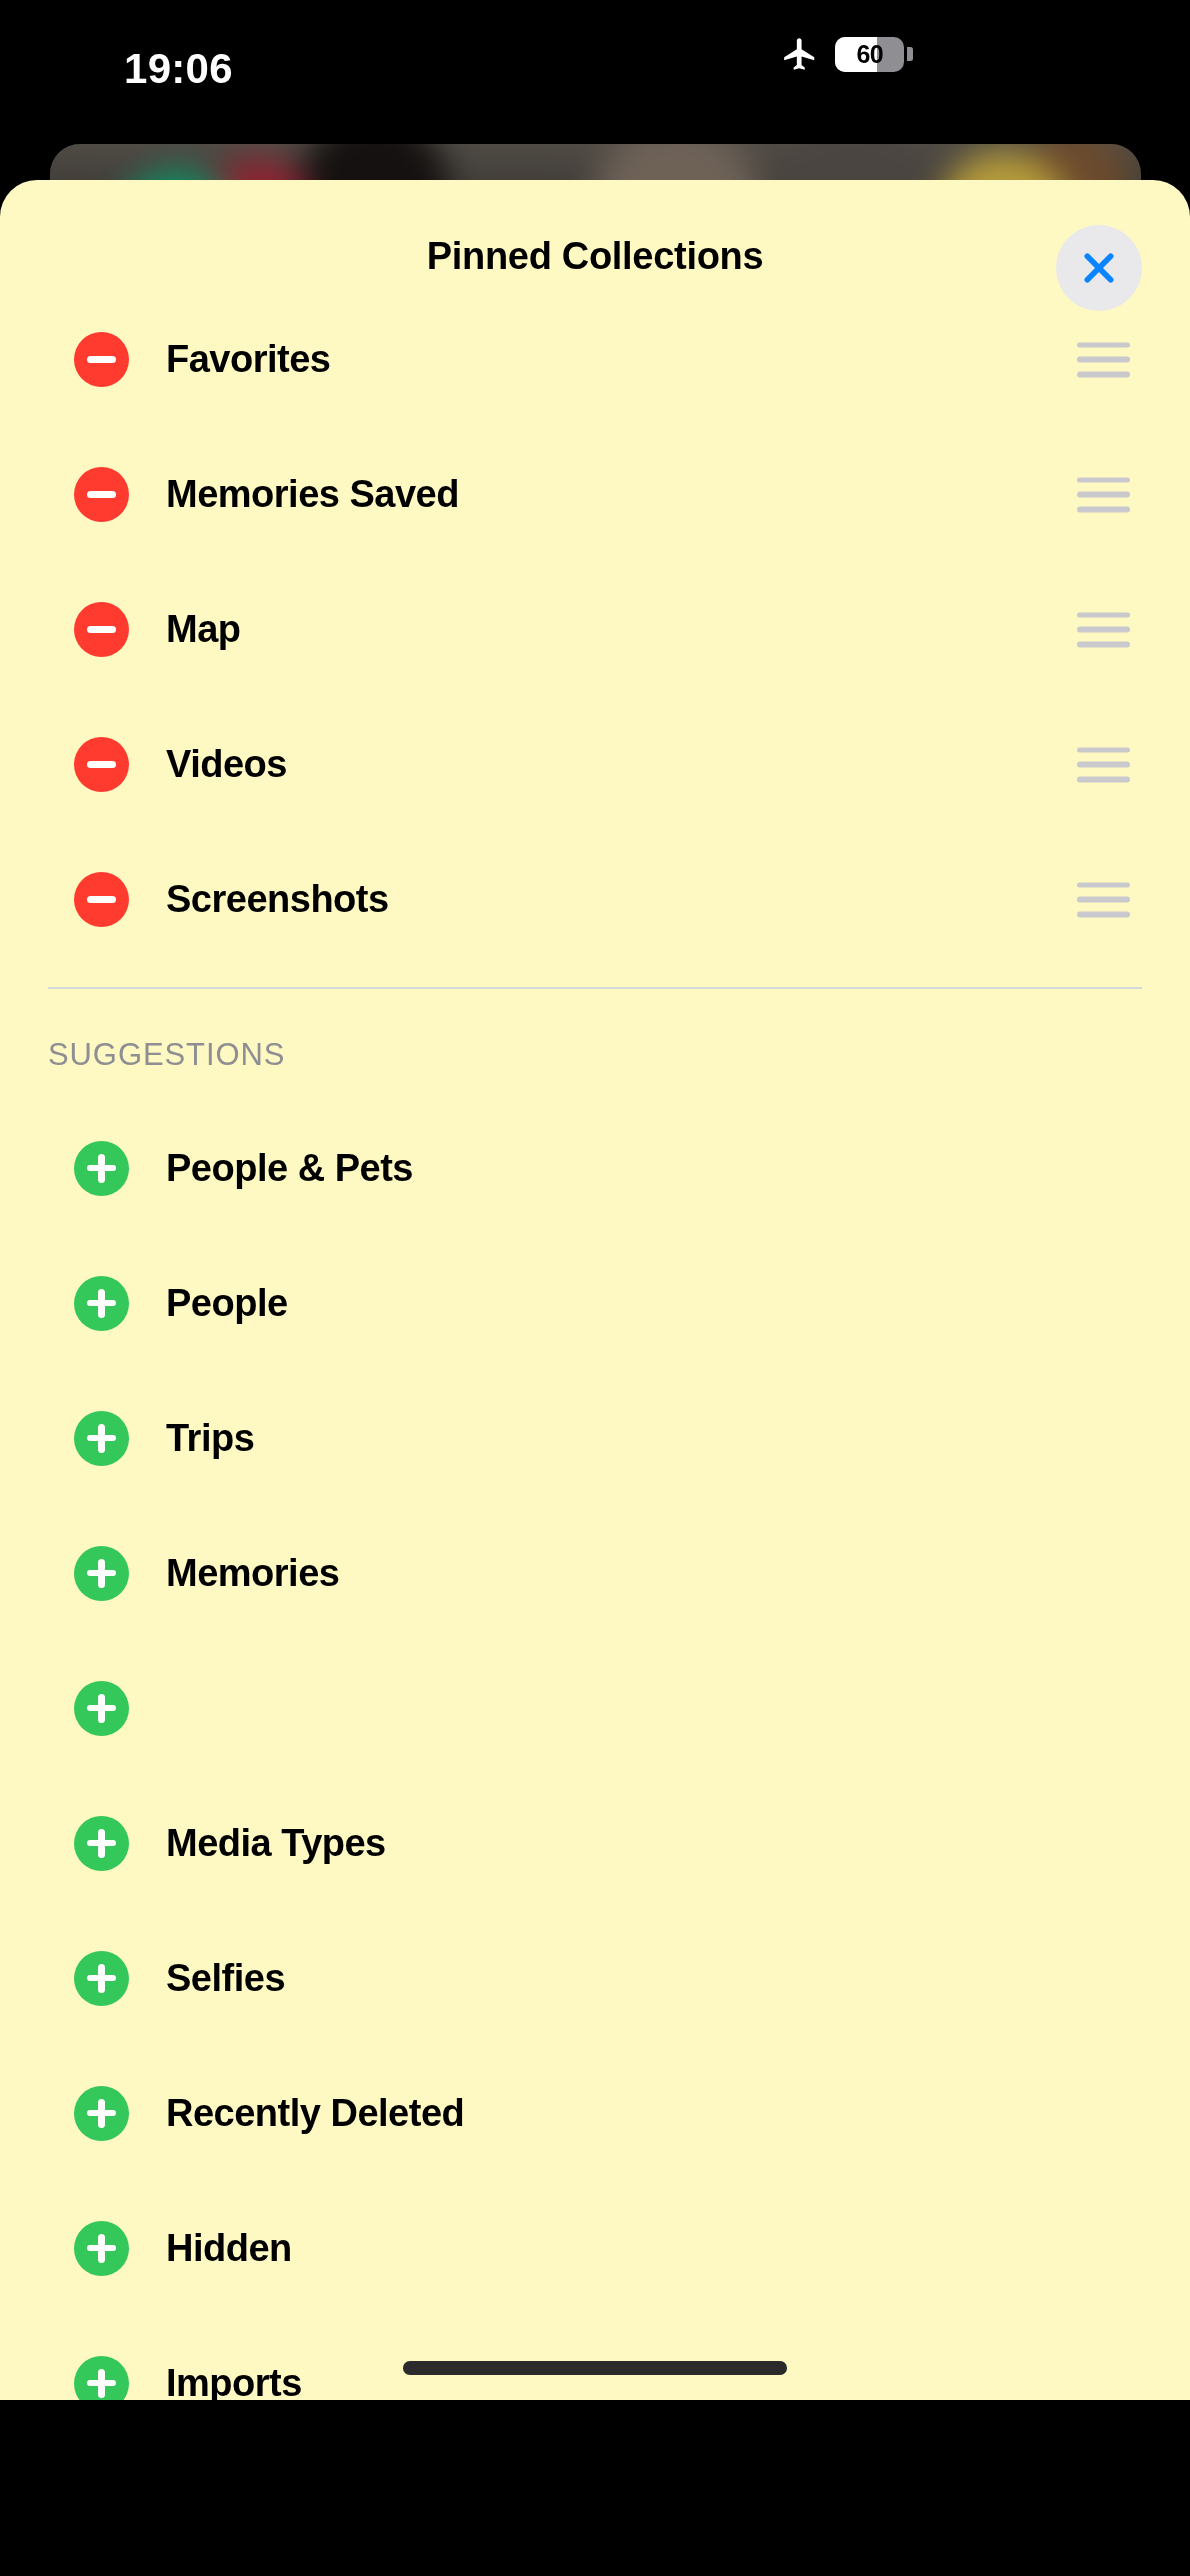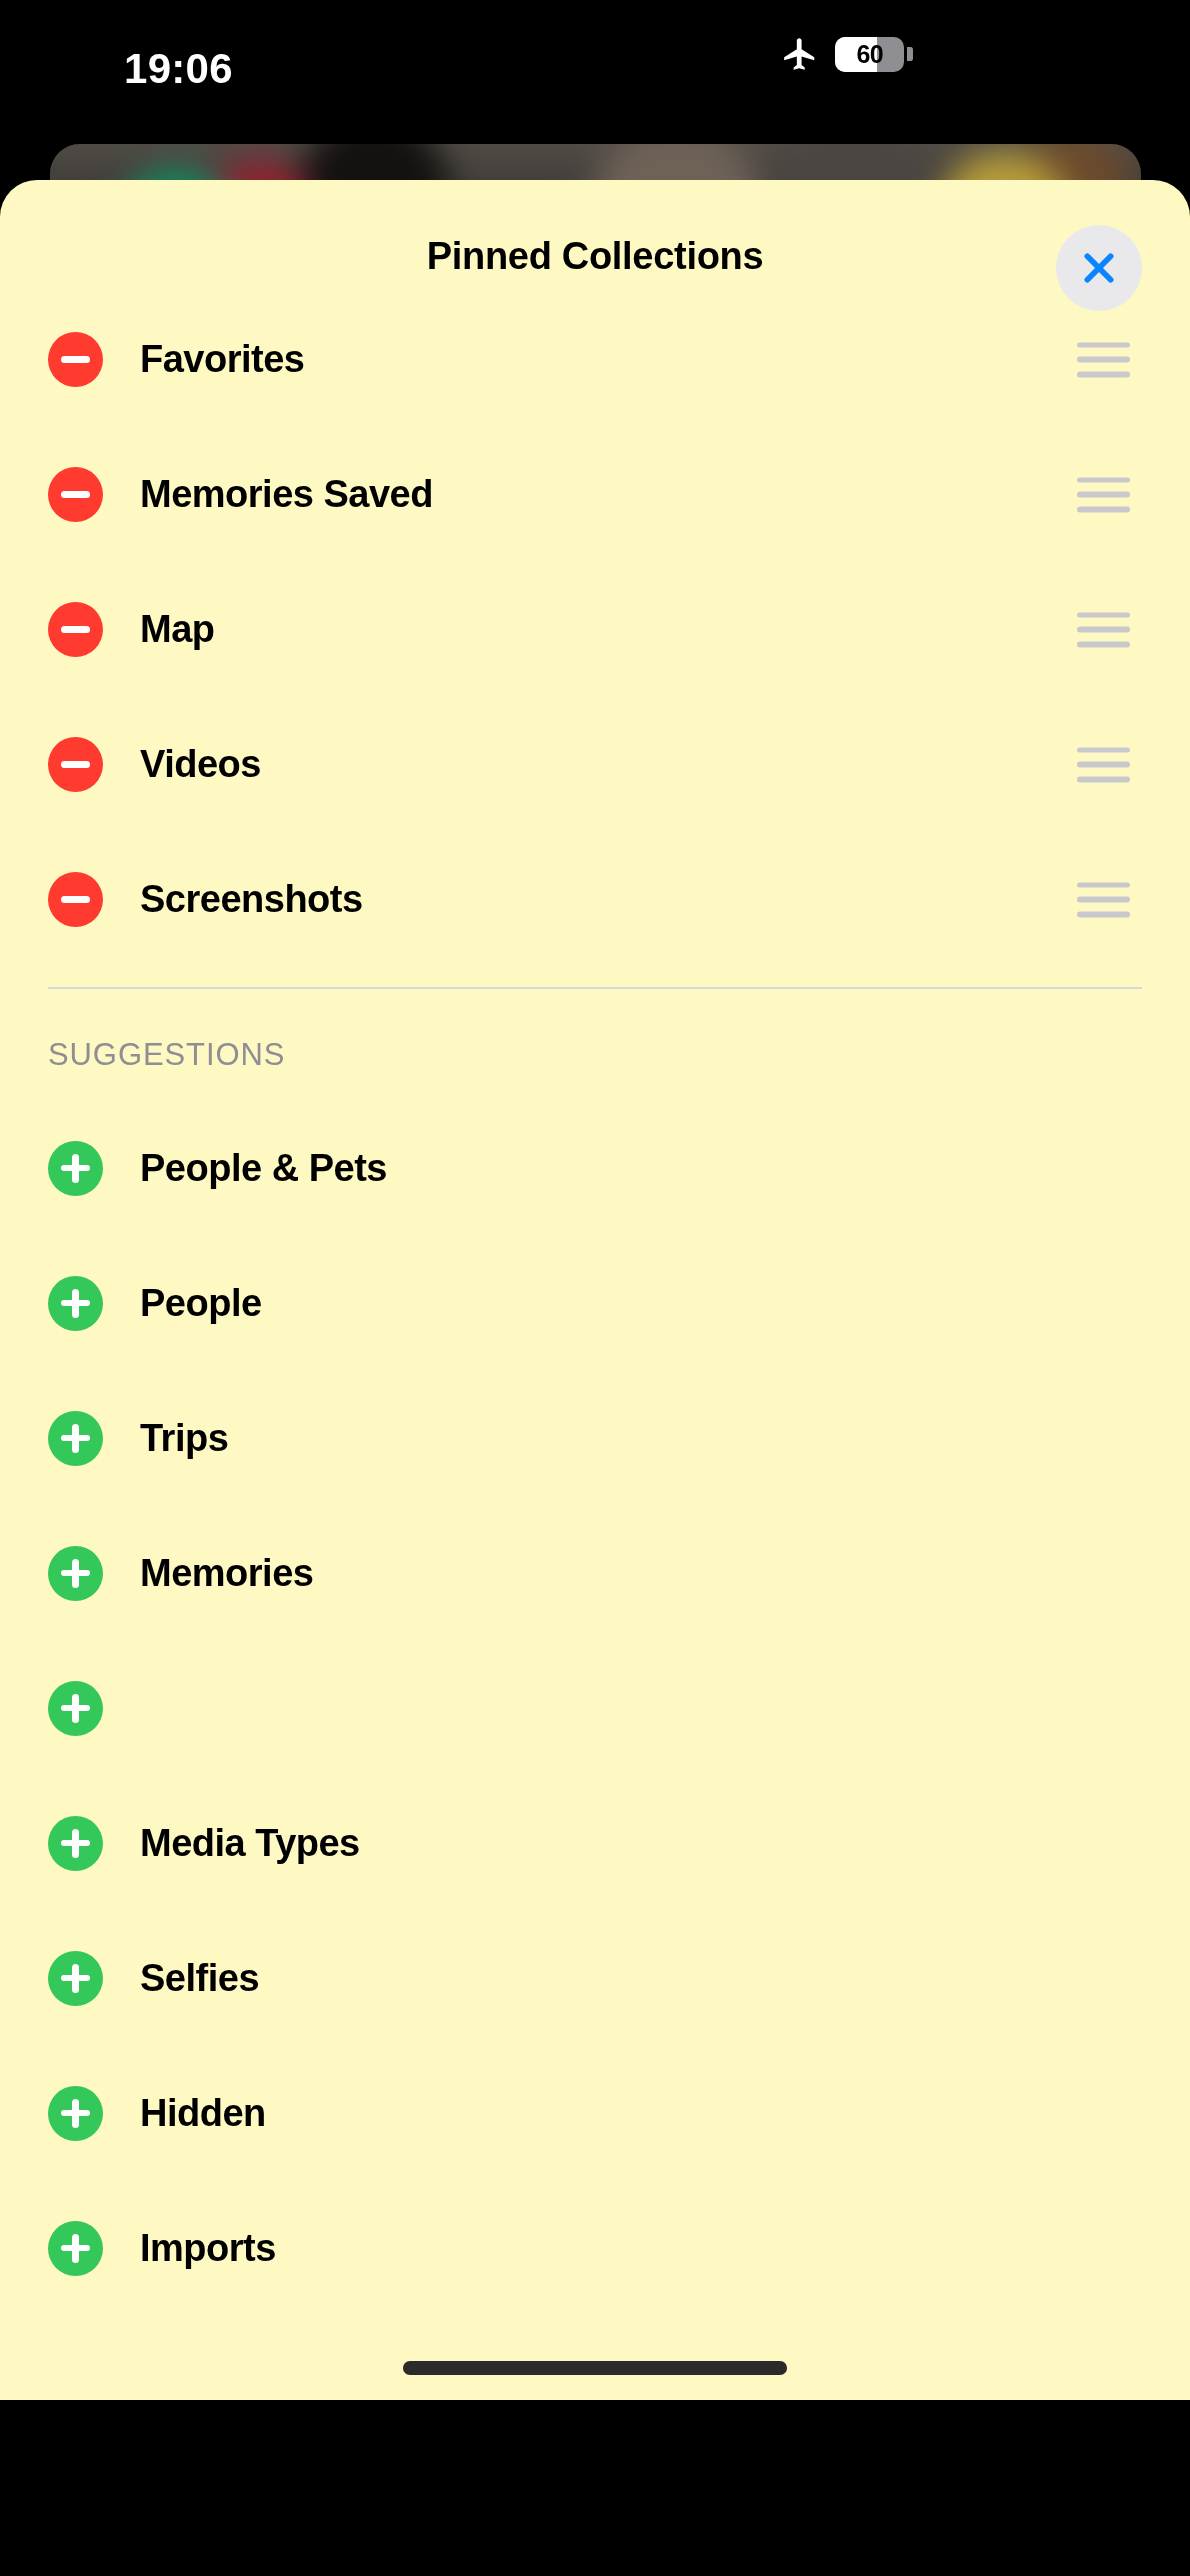--- a/index.html
+++ b/index.html
@@ -144,21 +144,21 @@
   }
 
   
   #suggestions-header{
     font-size:31px; font-weight:500; color:#8e8e93;
     letter-spacing:0.9px;
     padding:48px 0 0 48px;
     height:112px;
   }
 
-  #pinned-list, #suggestions-list{ position:relative; }
+  #pinned-list, #suggestions-list{ position:relative;padding-left:26px; }
 
   
   #home-indicator{
     position:absolute; bottom:25px; left:50%;
     transform:translateX(-50%);
     width:384px; height:13.6px;
     background:#2b2b2b; border-radius:6.8px;
     z-index:10;
   }
 </style>
@@ -320,20 +320,27 @@
     </div>
 
     <div class="row">
       <button class="toggle-btn add">
         <span class="bar-h"></span>
         <span class="bar-v"></span>
       </button>
       <span class="row-label">Selfies</span>
     </div>
 
+    <div class="row">
+      <button class="toggle-btn add">
+        <span class="bar-h"></span>
+        <span class="bar-v"></span>
+      </button>
+      <span class="row-label">Recently Deleted</span>
+    </div>
 
     <div class="row">
       <button class="toggle-btn add">
         <span class="bar-h"></span>
         <span class="bar-v"></span>
       </button>
       <span class="row-label">Hidden</span>
     </div>
 
     <div class="row">

